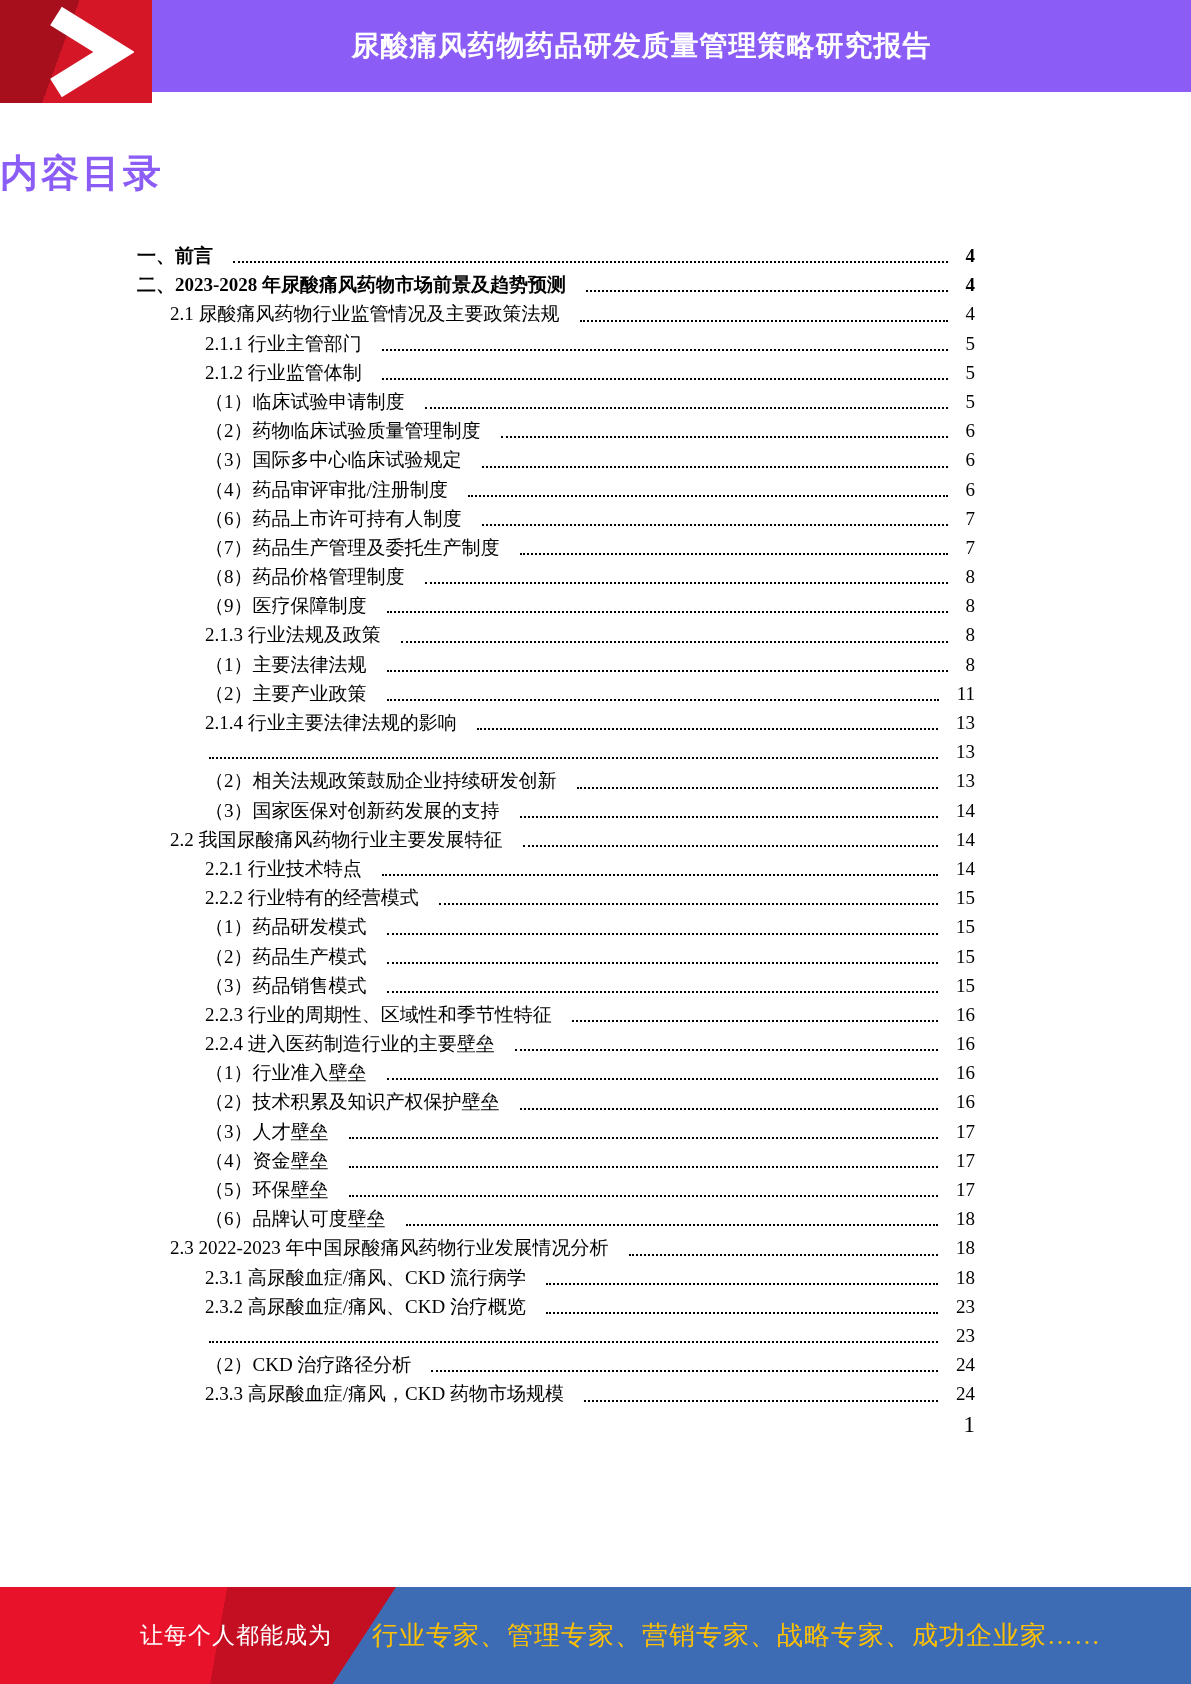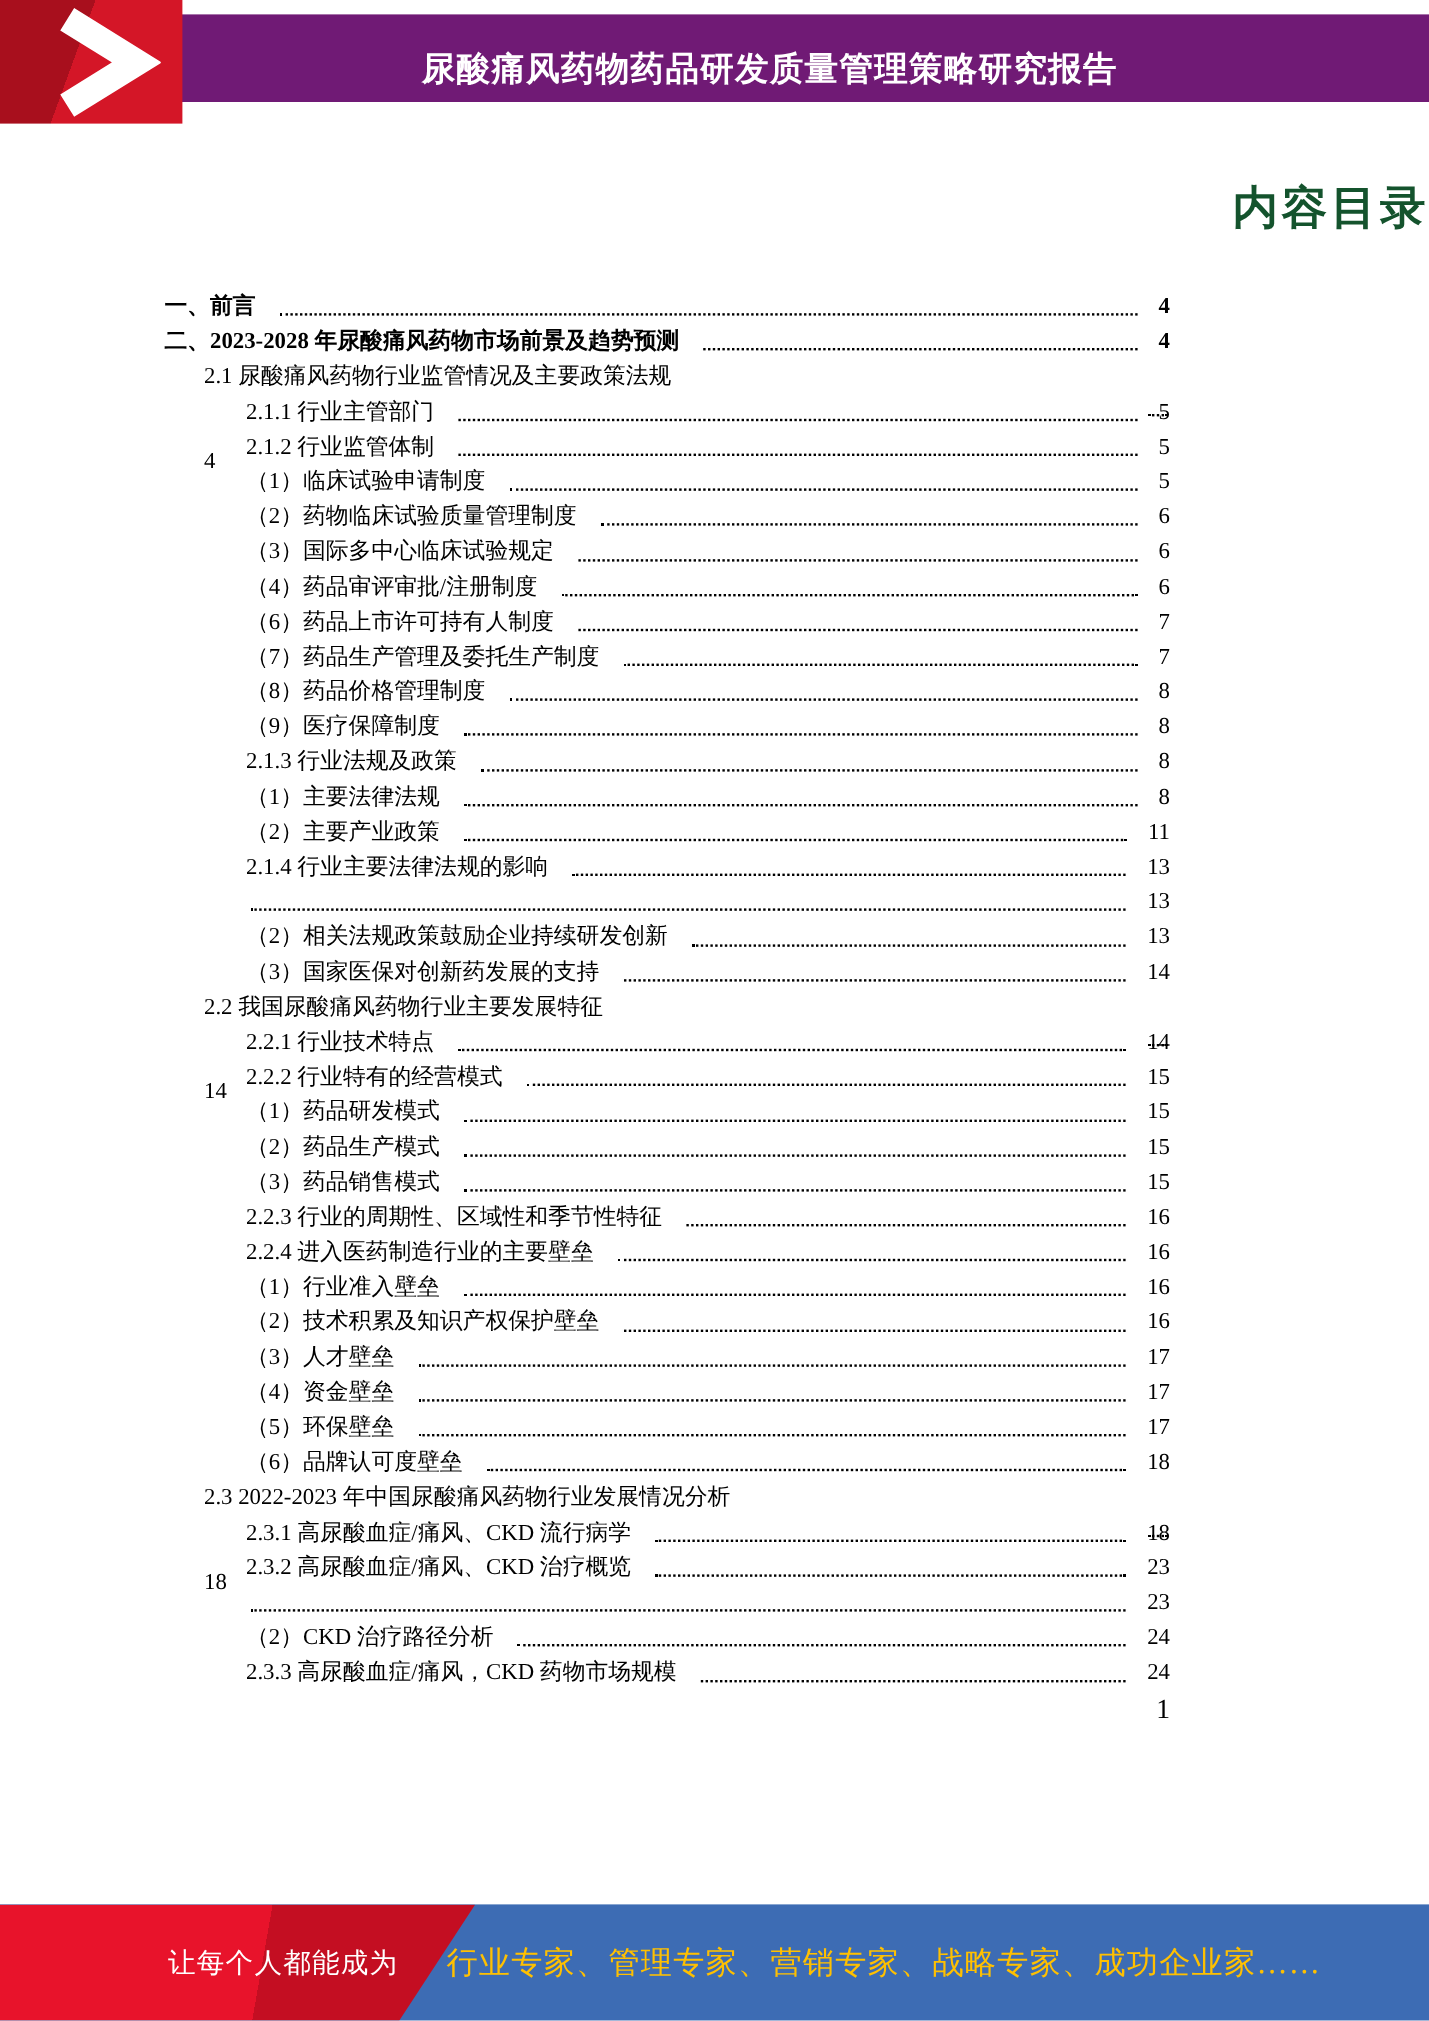--- a/index.html
+++ b/index.html
@@ -8,58 +8,58 @@
     width:1191px; height:1684px;
     margin:0 auto;
     background:#ffffff;
     overflow:hidden;
     font-family:"Liberation Serif", serif;
     color:#000;
   }
 
   
   .banner {
-    position:absolute; top:12px; left:0; width:100%; height:73px;
-    background:#701a75;
+    position:absolute; top:0; left:0; width:100%; height:92px;
+    background:#8b5cf6;
   }
   .arrow-box {
     position:absolute; top:0; left:0; width:152px; height:103px;
     background:linear-gradient(110deg,#a80f1d 42%, #d41627 42%);
   }
   .arrow-box svg { position:absolute; top:6px; left:18px; }
   .banner-title {
     position:absolute; top:0; left:152px; right:60px; height:92px;
     display:flex; align-items:center; justify-content:center;
     color:#ffffff;
     font-family:"Liberation Sans", sans-serif;
     font-weight:bold; font-size:28px; letter-spacing:1px;
     white-space:nowrap;
   }
 
   
   .toc-heading {
     position:absolute; top:148px; left:0; width:100%;
-    text-align:right;
-    color:#14532d;
+    text-align:left;
+    color:#8b5cf6;
     font-size:38px; font-weight:bold; letter-spacing:3px;
   }
 
   
   .toc {
     position:absolute; top:241px; left:137px; width:838px;
   }
   .toc-row {
     display:flex; align-items:baseline;
     height:29.2px;
     font-size:19px; line-height:29.2px;
     white-space:nowrap;
     gap:16px;
   }
   .toc-row.bold { font-weight:bold; }
-  .toc-row.level-1 { padding-left:33px;flex-direction:column; }
+  .toc-row.level-1 { padding-left:33px; }
   .toc-row.level-2 { padding-left:68px; }
   .toc-text { flex:0 0 auto; }
   .dots {
     flex:1 1 auto; min-width:16px;
     align-self:flex-end;
     margin:0 2px 7px 4px;
     border-bottom:2px dotted #000;
   }
   .toc-page { flex:0 0 auto; }
 

